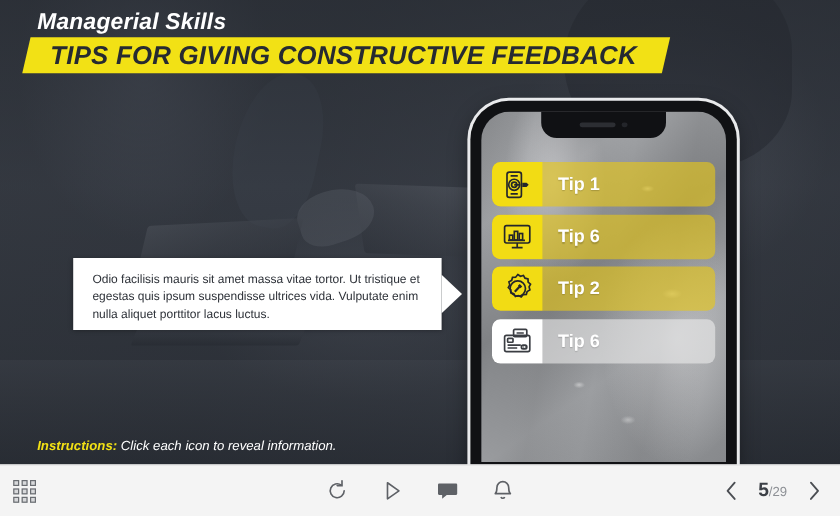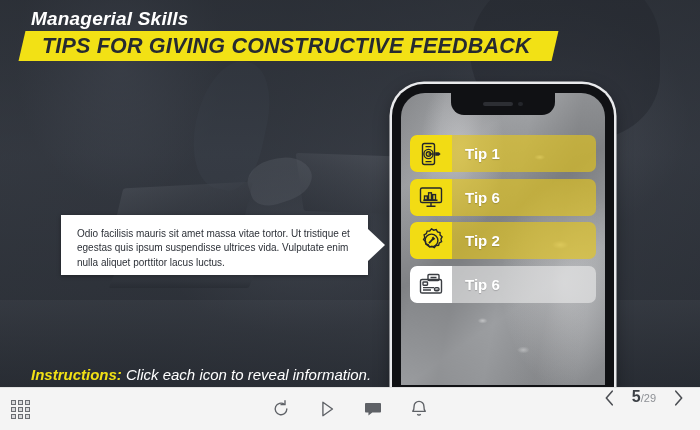--- a/index.html
+++ b/index.html
@@ -131,21 +131,21 @@
     border-top: 16px solid transparent;
     border-bottom: 16px solid transparent;
     border-left: 17px solid #ffffff;
     z-index: 7;
   }
 
   
   .instructions {
     position: absolute;
     left: 31px; top: 366px;
-    font-size: 15px;
+    font-size: 11px;
     font-style: italic;
     color: #ffffff;
     z-index: 6;
     white-space: nowrap;
   }
   .instructions b {
     color: #f2e115;
     font-weight: bold;
   }
 
@@ -270,20 +270,21 @@
     display: flex;
     align-items: center;
     gap: 26px;
   }
   .center-icons .ticon { width: 20px; height: 20px; display: block; cursor: pointer; }
   .pager {
     position: absolute;
     right: 14px; top: 0;
     height: 42px;
     display: flex;
+    align-items: center;
     gap: 15px;
   }
   .chev { width: 15px; height: 20px; display: block; cursor: pointer; }
   .pagenum { font-size: 16px; font-weight: bold; color: #3c4046; }
   .pagetot { font-size: 11px; color: #8d9095; }
 </style>
 </head>
 <body>
 
 <div class="stage">

